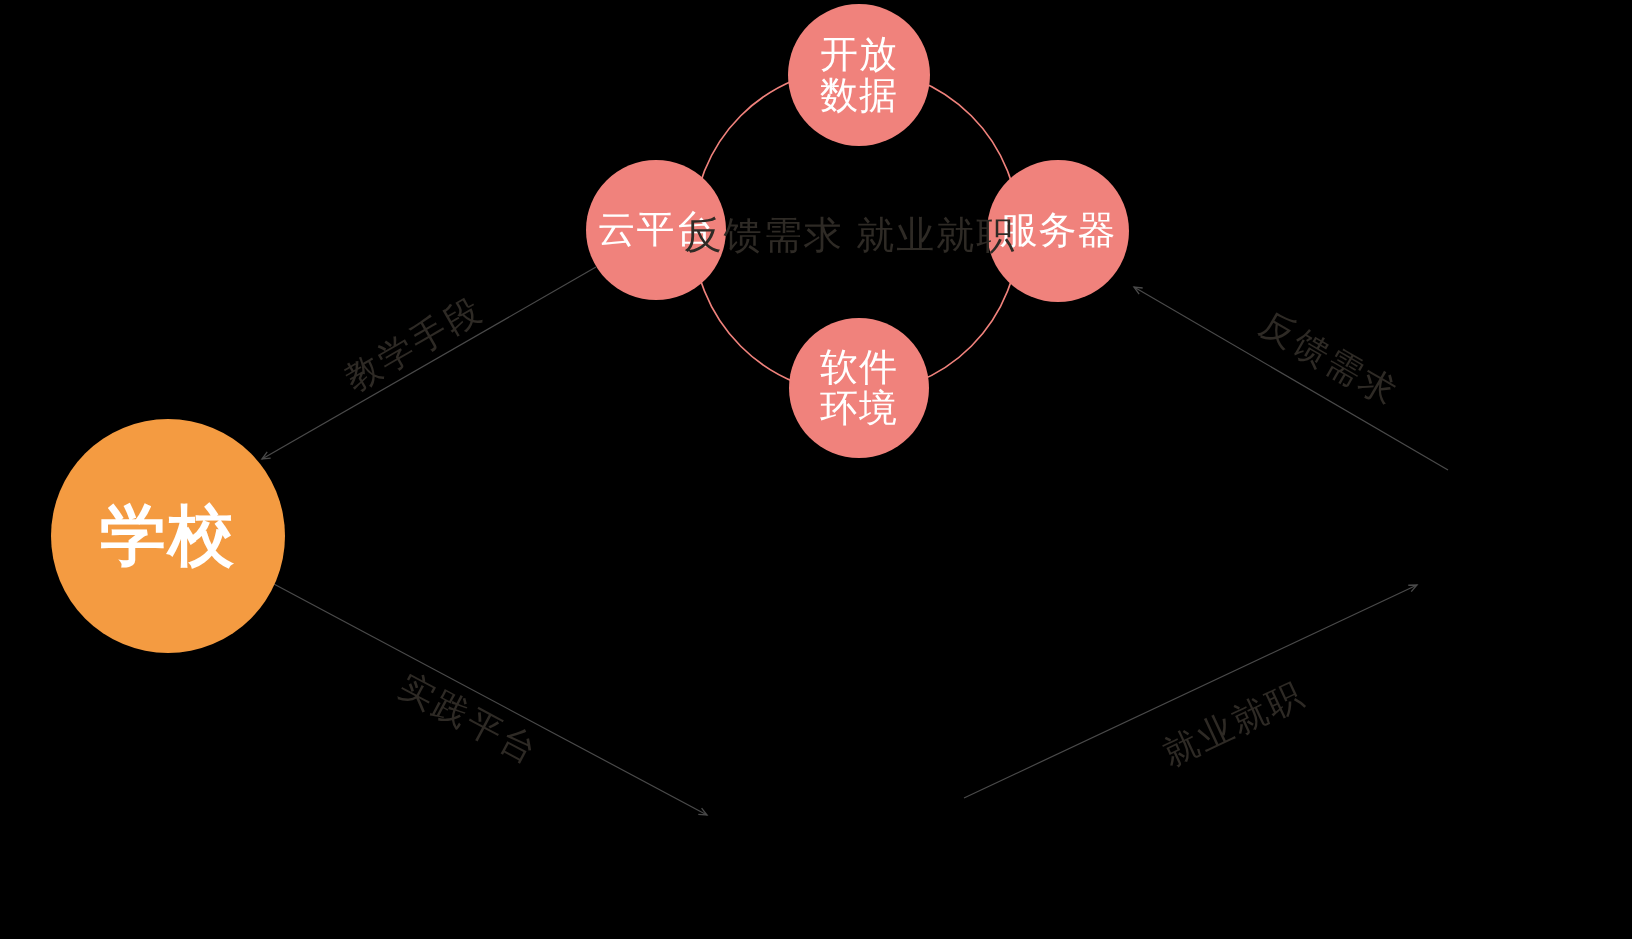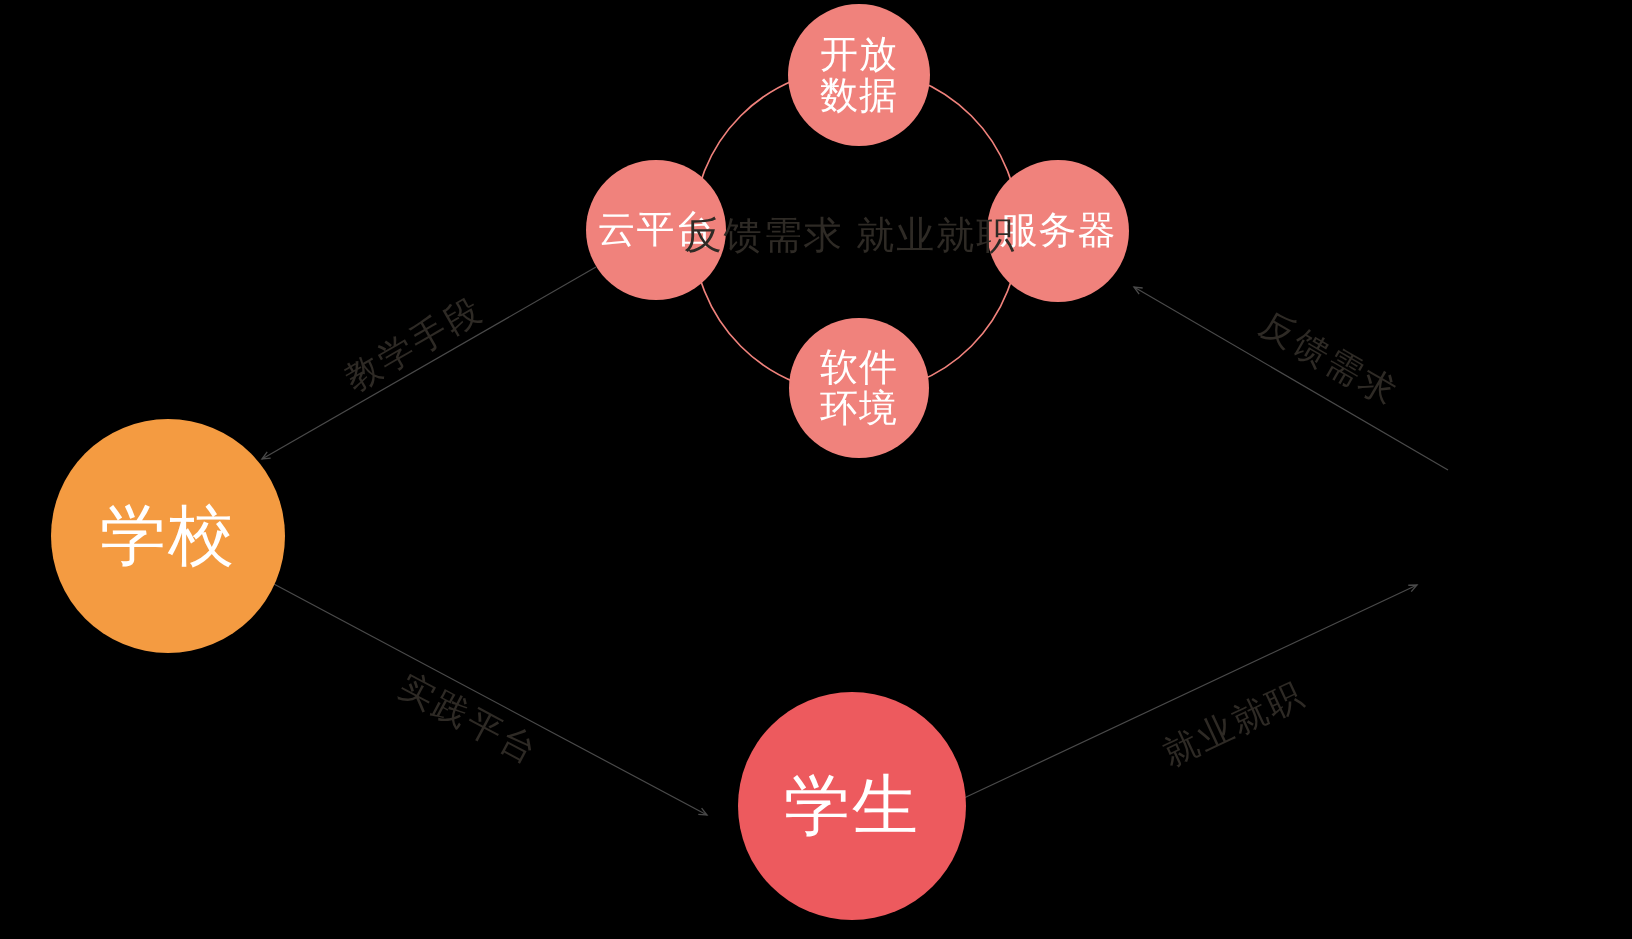--- a/index.html
+++ b/index.html
@@ -21,21 +21,21 @@
     position: absolute;
     border-radius: 50%;
     display: flex;
     flex-direction: column;
     align-items: center;
     justify-content: center;
     color: #ffffff;
     text-align: center;
   }
   .node span { display: block; }
-  .node-main { font-size: 66px; font-weight: normal; letter-spacing: 2px; }
+  .node-main { font-size: 66px; font-weight: bold; letter-spacing: 2px; }
   .node-school     { left: 7px;    top: 419px; width: 234px; height: 234px; background: #F49B41; }
   .node-enterprise { left: 1389px; top: 416px; width: 232px; height: 232px; background: #15A0DC; }
   .node-student    { left: 694px;  top: 692px; width: 228px; height: 228px; background: #ED5A5E; }
   .node-sat { font-size: 38px; font-weight: 400; line-height: 1.08; letter-spacing: 1px; background: #F0827C; }
   .node-open-data    { left: 744px; top: 4px;   width: 142px; height: 142px; }
   .node-cloud       { left: 542px; top: 160px; width: 140px; height: 140px; }
   .node-server      { left: 943px; top: 160px; width: 142px; height: 142px; }
   .node-software    { left: 745px; top: 318px; width: 140px; height: 140px; align-items: center; }
   .platform-title {
     position: absolute;
@@ -96,22 +96,19 @@
   </div>
 
   <div class="platform-title">
     <span>反馈需求</span>
     <span>就业就职</span>
   </div>
 
   <div class="node node-main node-school">
     <span>学校</span>
   </div>
-  <div class="node node-main node-student">
-    <span>学生</span>
-  </div>
 
   <div class="edge-label edge-label-teaching">教学手段</div>
   <div class="edge-label edge-label-feedback">反馈需求</div>
   <div class="edge-label edge-label-practice">实践平台</div>
   <div class="edge-label edge-label-employment">就业就职</div>
 
 </div>
 
 </body></html>

